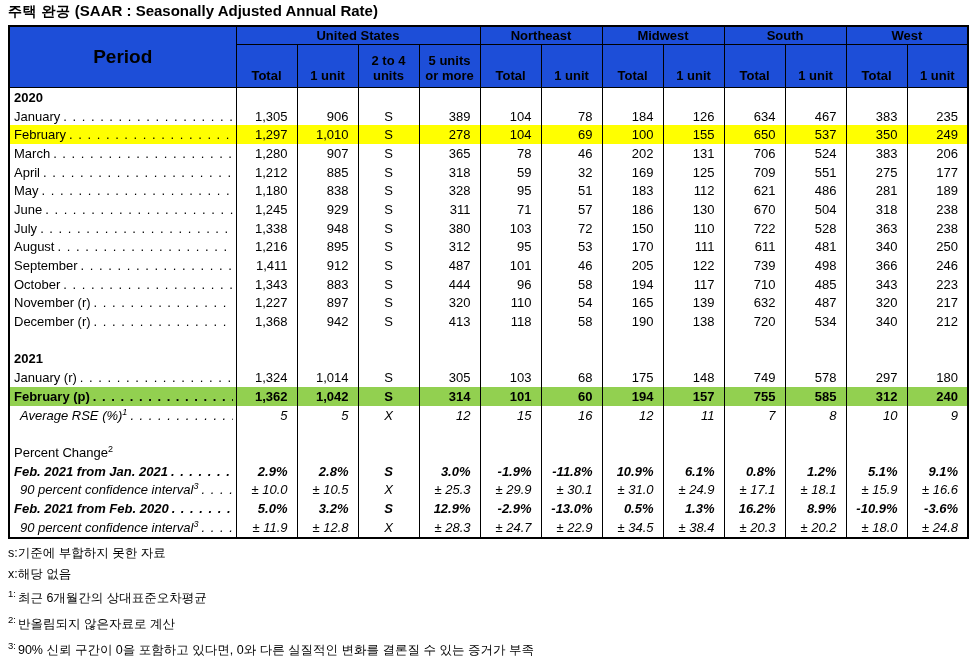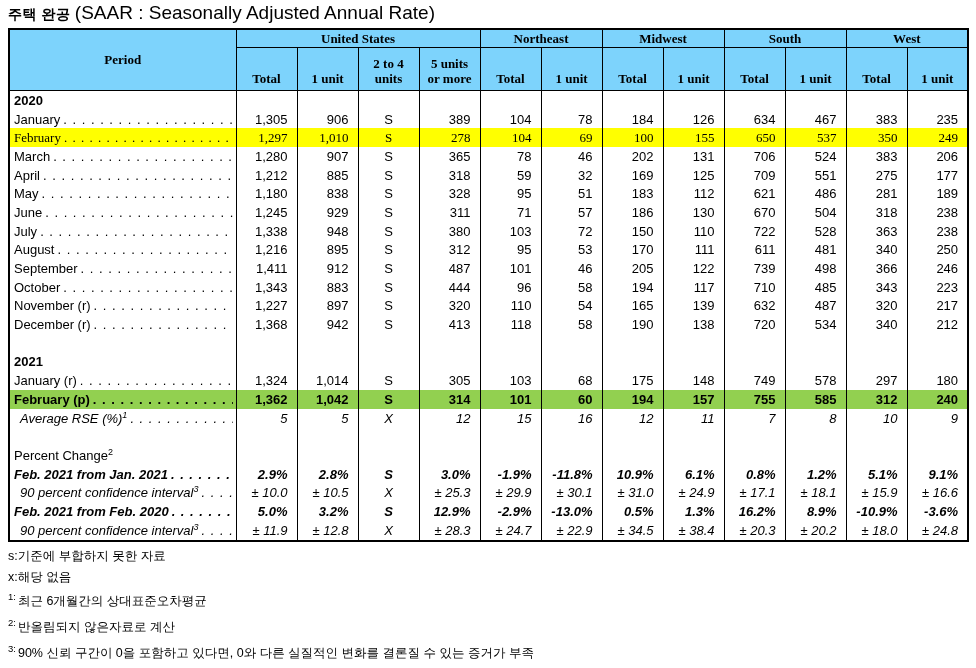--- a/index.html
+++ b/index.html
@@ -1,39 +1,39 @@
 <!DOCTYPE html>
 <html style="--hl-yellow: #FFFF00; --hl-green: #92D050;"><head>
 <meta charset="utf-8">
 <style>
   html,body{margin:0;padding:0;background:#fff;}
   body{width:976px;height:668px;color:#000;font-family:"Liberation Sans",sans-serif;overflow:hidden;}
   .page{padding:1px 0 0 8px;}
   .title{margin:1px 0 4px 0;white-space:nowrap;}
   .title .ko{font-size:14px;font-weight:700;letter-spacing:0.5px;}
-  .title .en{font-size:19px;font-weight:400;}
+  .title .en{font-size:15px;font-weight:700;}
 
   table{border-collapse:collapse;table-layout:fixed;width:959px;border:2px solid #000;}
   col.period{width:227px;}
   col.d{width:61px;}
   th,td{padding:0;font-size:13px;}
-  thead th{border:1px solid #000;font-weight:700;background:#7dd3fc;font-family:Liberation Serif, serif;}
+  thead th{border:1px solid #000;font-weight:700;background:#1d4ed8;}
   tr.h1 th{height:17px;}
   tr.h2 th{height:39px;vertical-align:bottom;padding-bottom:3px;white-space:pre-line;line-height:1.2;}
-  th.period-h{vertical-align:middle;font-size:13px;}
+  th.period-h{vertical-align:middle;font-size:19px;}
 
   tbody td{border-left:1px solid #000;border-right:1px solid #000;height:18.7px;vertical-align:middle;}
   td.num{text-align:right;padding-right:9px;white-space:nowrap;}
   td.ctr{text-align:center;}
   .pwrap{display:flex;align-items:center;padding-left:4px;}
   .pwrap .lbl{white-space:nowrap;}
   .pwrap sup{font-size:9px;line-height:0;}
   .dots{flex:1;overflow:hidden;white-space:nowrap;min-width:0;margin:0 3px;}
   .dots::after{content:". . . . . . . . . . . . . . . . . . . . . . . . . . . . . . . . . . . . . . . . . . . . . . . . . . . . . . . . . . . .";letter-spacing:1px;font-size:13px;}
-  tr.hl-yellow td{background:var(--hl-yellow,#ffff00);font-family:Liberation Serif, serif;}
+  tr.hl-yellow td{background:var(--hl-yellow,#ffff00);}
   tr.hl-green td{background:var(--hl-green,#92d050);}
   tr.bold td{font-weight:700;}
   tr.italic td{font-style:italic;}
   tr.indent .pwrap{padding-left:10px;}
 
   .footnotes{margin-top:7px;font-size:12.5px;}
   .fn{margin-bottom:6px;line-height:1.2;}
   .fn.supline{margin-bottom:8px;}
   .fn .marker{font-size:12.5px;}
   .fn.supline .marker{vertical-align:super;font-size:9.5px;margin-right:2px;}

